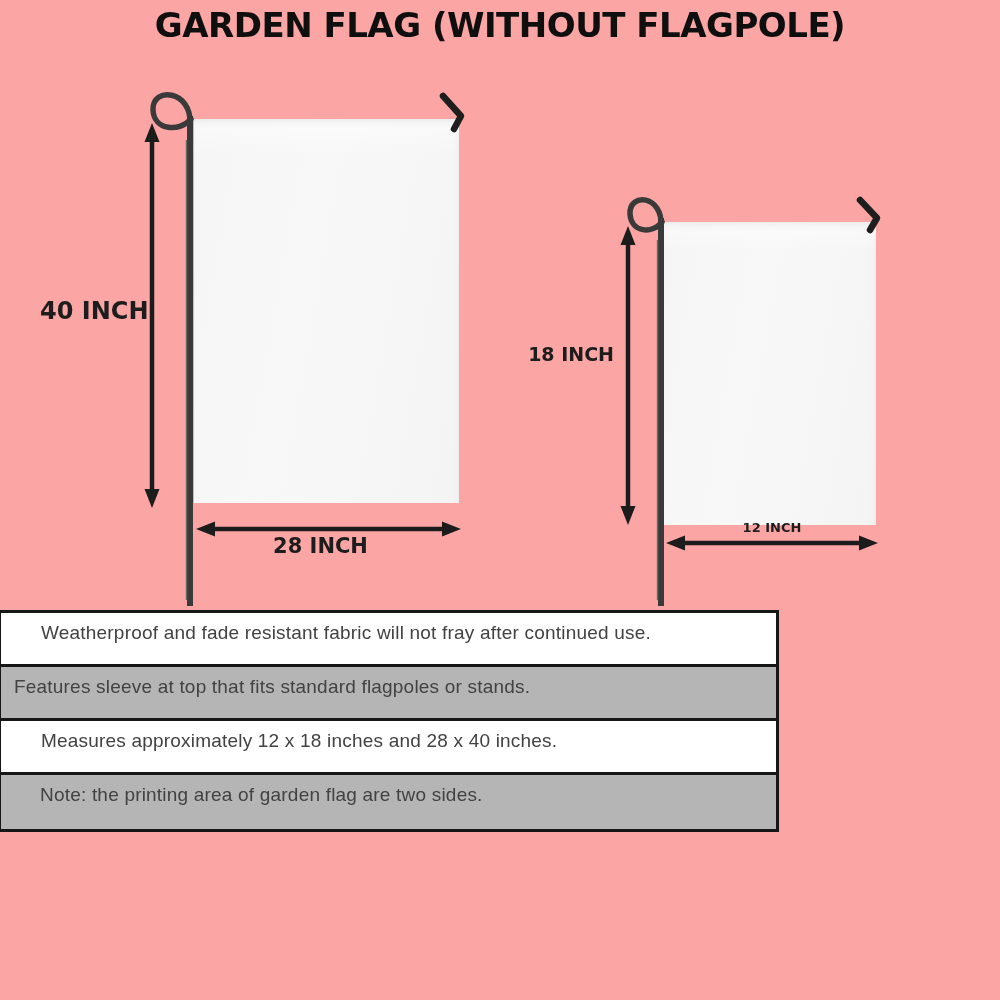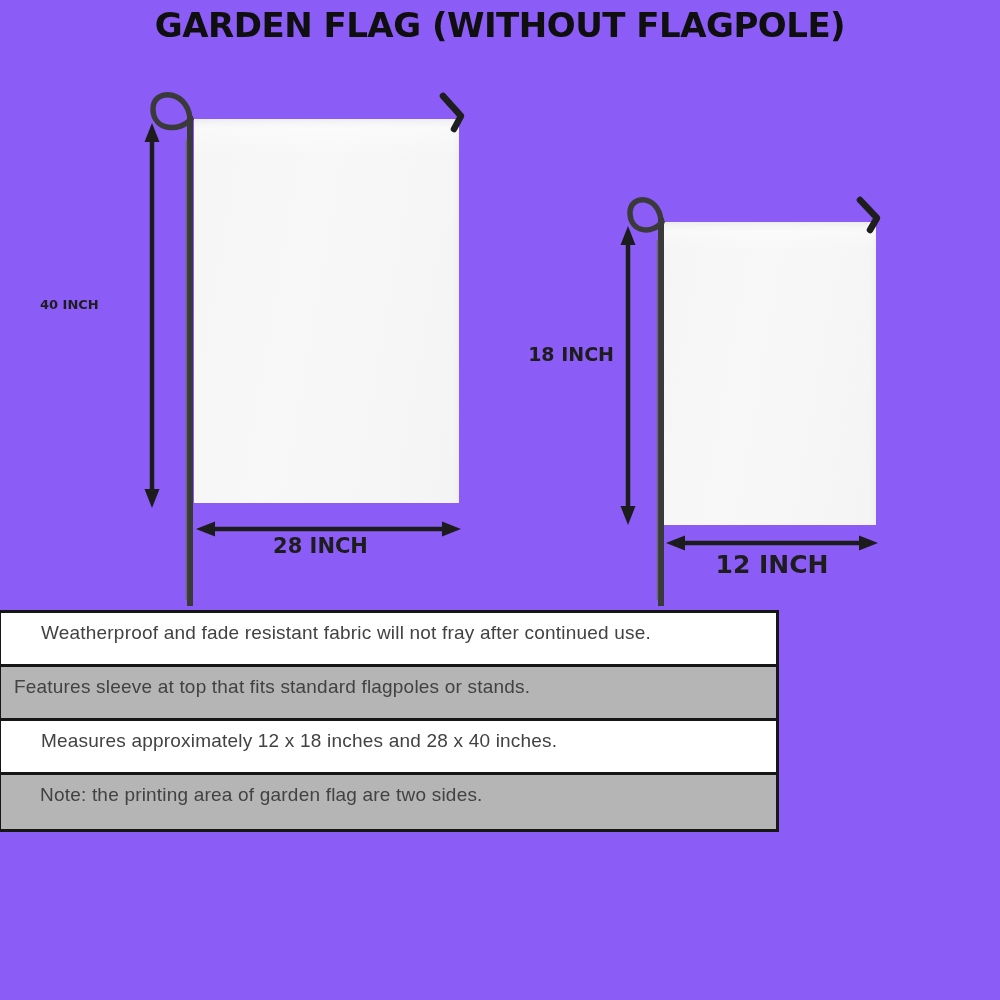--- a/index.html
+++ b/index.html
@@ -5,21 +5,21 @@
   html, body {
     margin: 0;
     padding: 0;
     background: #ffffff;
     font-family: "Liberation Sans", sans-serif;
   }
   .canvas {
     position: relative;
     width: 1000px;
     height: 1000px;
-    background: #8b5cf6;
+    background: #fca5a5;
     overflow: hidden;
     text-decoration: underline;
   }
 
   
   .title-block {
     position: absolute;
     top: 6px;
     left: 0;
     width: 100%;
@@ -67,24 +67,24 @@
   }
 
   
   .dim-label {
     position: absolute;
     font-family: "DejaVu Sans", "Liberation Sans", sans-serif;
     font-weight: bold;
     color: #1d1d1d;
     white-space: nowrap;
   }
-  .lbl-40 { left: 40px;  top: 297px; width: 100px; text-align: left; font-size: 13px; }
+  .lbl-40 { left: 40px;  top: 297px; width: 100px; text-align: center; font-size: 24px; }
   .lbl-28 { left: 188px; top: 534px; width: 265px; text-align: center; font-size: 21px; }
   .lbl-18 { left: 514px; top: 343px; width: 100px; text-align: right; font-size: 19px; }
-  .lbl-12 { left: 666px; top: 550px; width: 212px; text-align: center; font-size: 25px; }
+  .lbl-12 { left: 666px; top: 520px; width: 212px; text-align: center; font-size: 13px; }
 
   
   .spec-table {
     position: absolute;
     left: -2px;
     top: 610px;
     width: 781px;
     border: 3px solid #161616;
     box-sizing: border-box;
     background: #ffffff;

